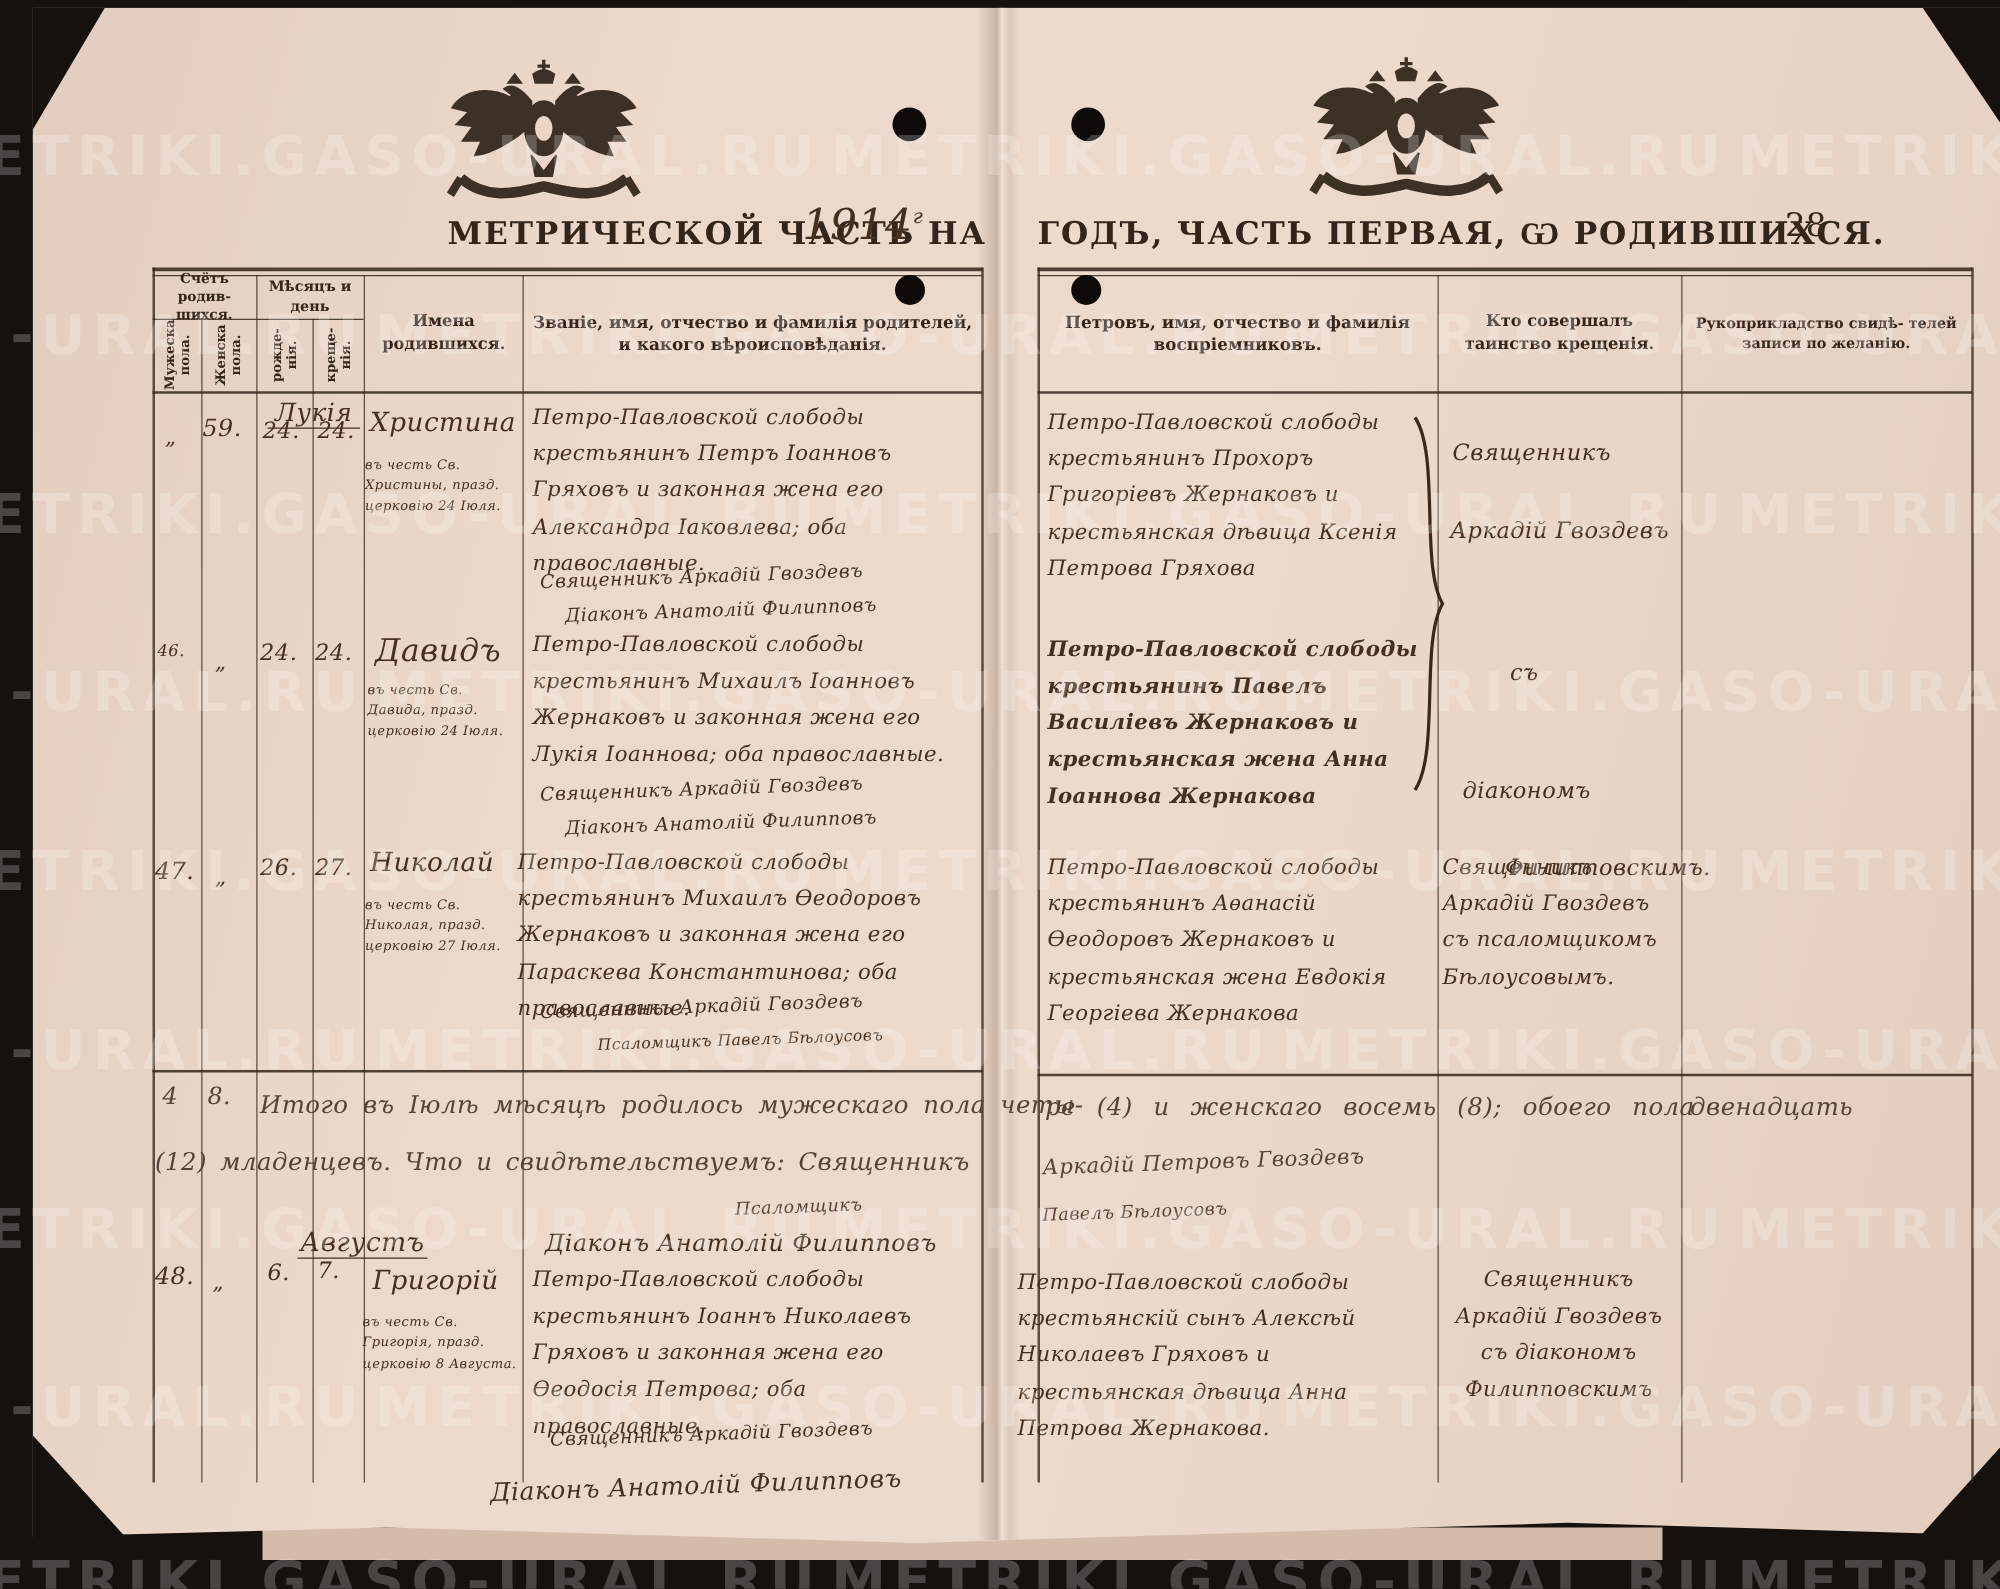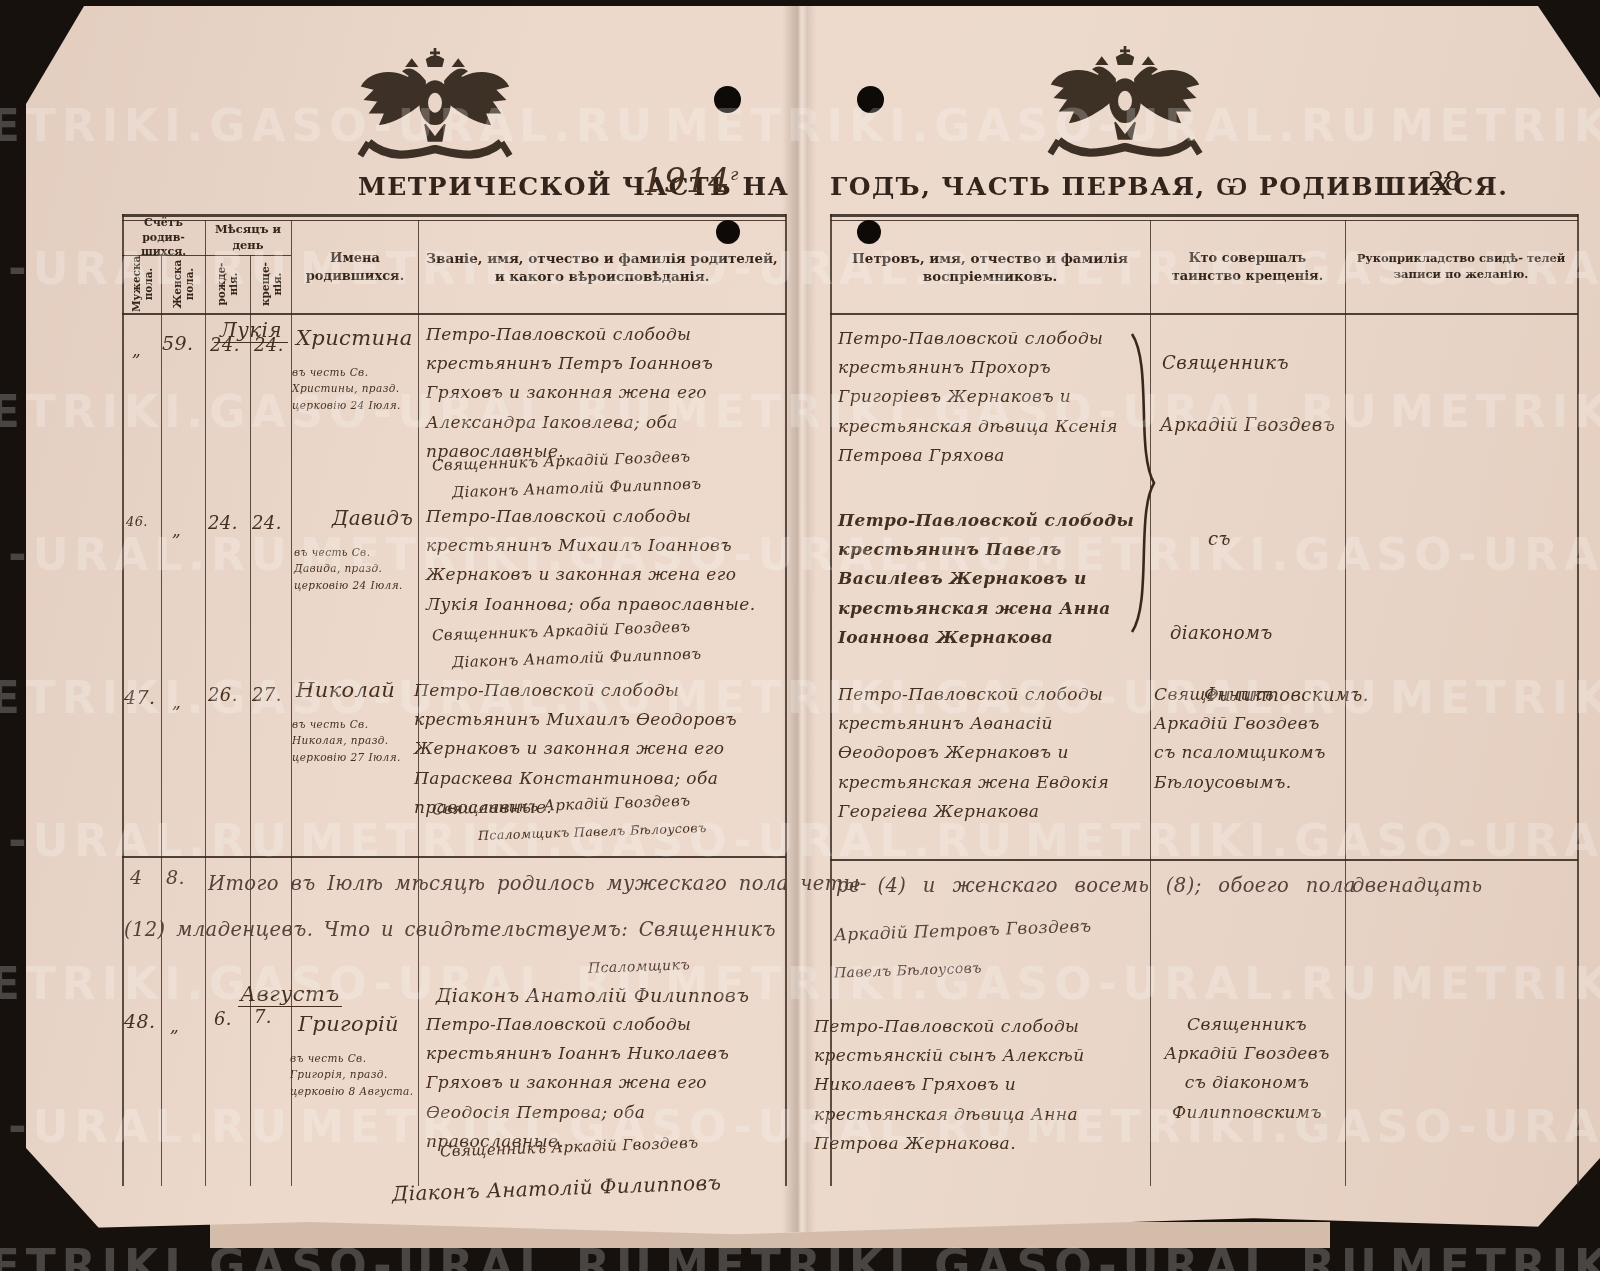--- a/index.html
+++ b/index.html
@@ -160,21 +160,21 @@
 <div class="abs hand" style="left:1162px;top:352px;font-size:18px;">Священникъ</div>
 <div class="abs hand" style="left:1160px;top:414px;font-size:18px;">Аркадій Гвоздевъ</div>
 <div class="abs hand" style="left:1208px;top:528px;font-size:18px;">съ</div>
 <div class="abs hand" style="left:1170px;top:622px;font-size:18px;">діакономъ</div>
 <div class="abs hand" style="left:1156px;top:684px;font-size:18px;padding-left:48px;">Филипповскимъ.</div>
 
 <div class="abs hand" style="left:126px;top:514px;font-size:13px;">46.</div>
 <div class="abs hand" style="left:172px;top:520px;font-size:17px;">„</div>
 <div class="abs hand" style="left:208px;top:512px;font-size:18px;">24.</div>
 <div class="abs hand" style="left:252px;top:512px;font-size:18px;">24.</div>
-<div class="abs hand" style="left:300px;top:506px;font-size:20px;margin-left:32px;">Давидъ</div>
+<div class="abs hand" style="left:300px;top:506px;font-size:25px;">Давидъ</div>
 <div class="abs hand note" style="left:294px;top:544px;width:120px;">въ честь Св. Давида, празд. церковію 24 Іюля.</div>
 <div class="abs hand body-text" style="left:426px;top:502px;width:352px;">Петро-Павловской слободы крестьянинъ Михаилъ Іоанновъ Жернаковъ и законная жена его Лукія Іоаннова; оба православные.</div>
 <div class="abs hand sig" style="left:432px;top:622px;font-size:15px;">Священникъ Аркадій Гвоздевъ</div>
 <div class="abs hand sig" style="left:452px;top:649px;font-size:15px;">Діаконъ Анатолій Филипповъ</div>
 <div class="abs hand body-text" style="left:838px;top:506px;width:300px;font-weight:bold;">Петро-Павловской слободы крестьянинъ Павелъ Василіевъ Жернаковъ и крестьянская жена Анна Іоаннова Жернакова</div>
 
 <div class="abs hand" style="left:124px;top:686px;font-size:19px;">47.</div>
 <div class="abs hand" style="left:172px;top:692px;font-size:17px;">„</div>
 <div class="abs hand" style="left:208px;top:684px;font-size:18px;">26.</div>
 <div class="abs hand" style="left:252px;top:684px;font-size:18px;">27.</div>

